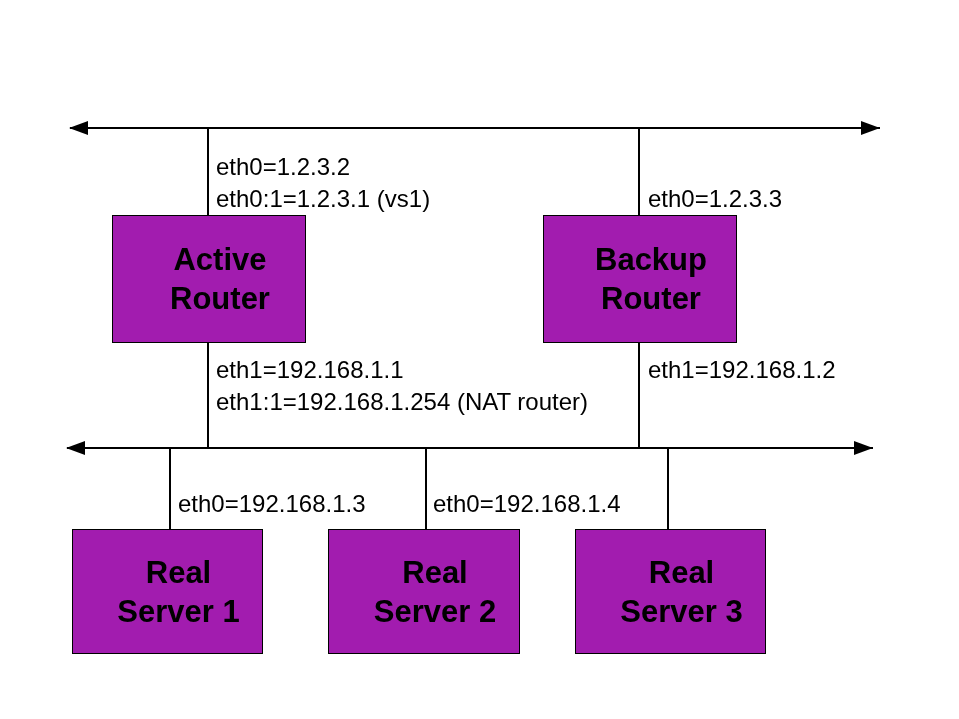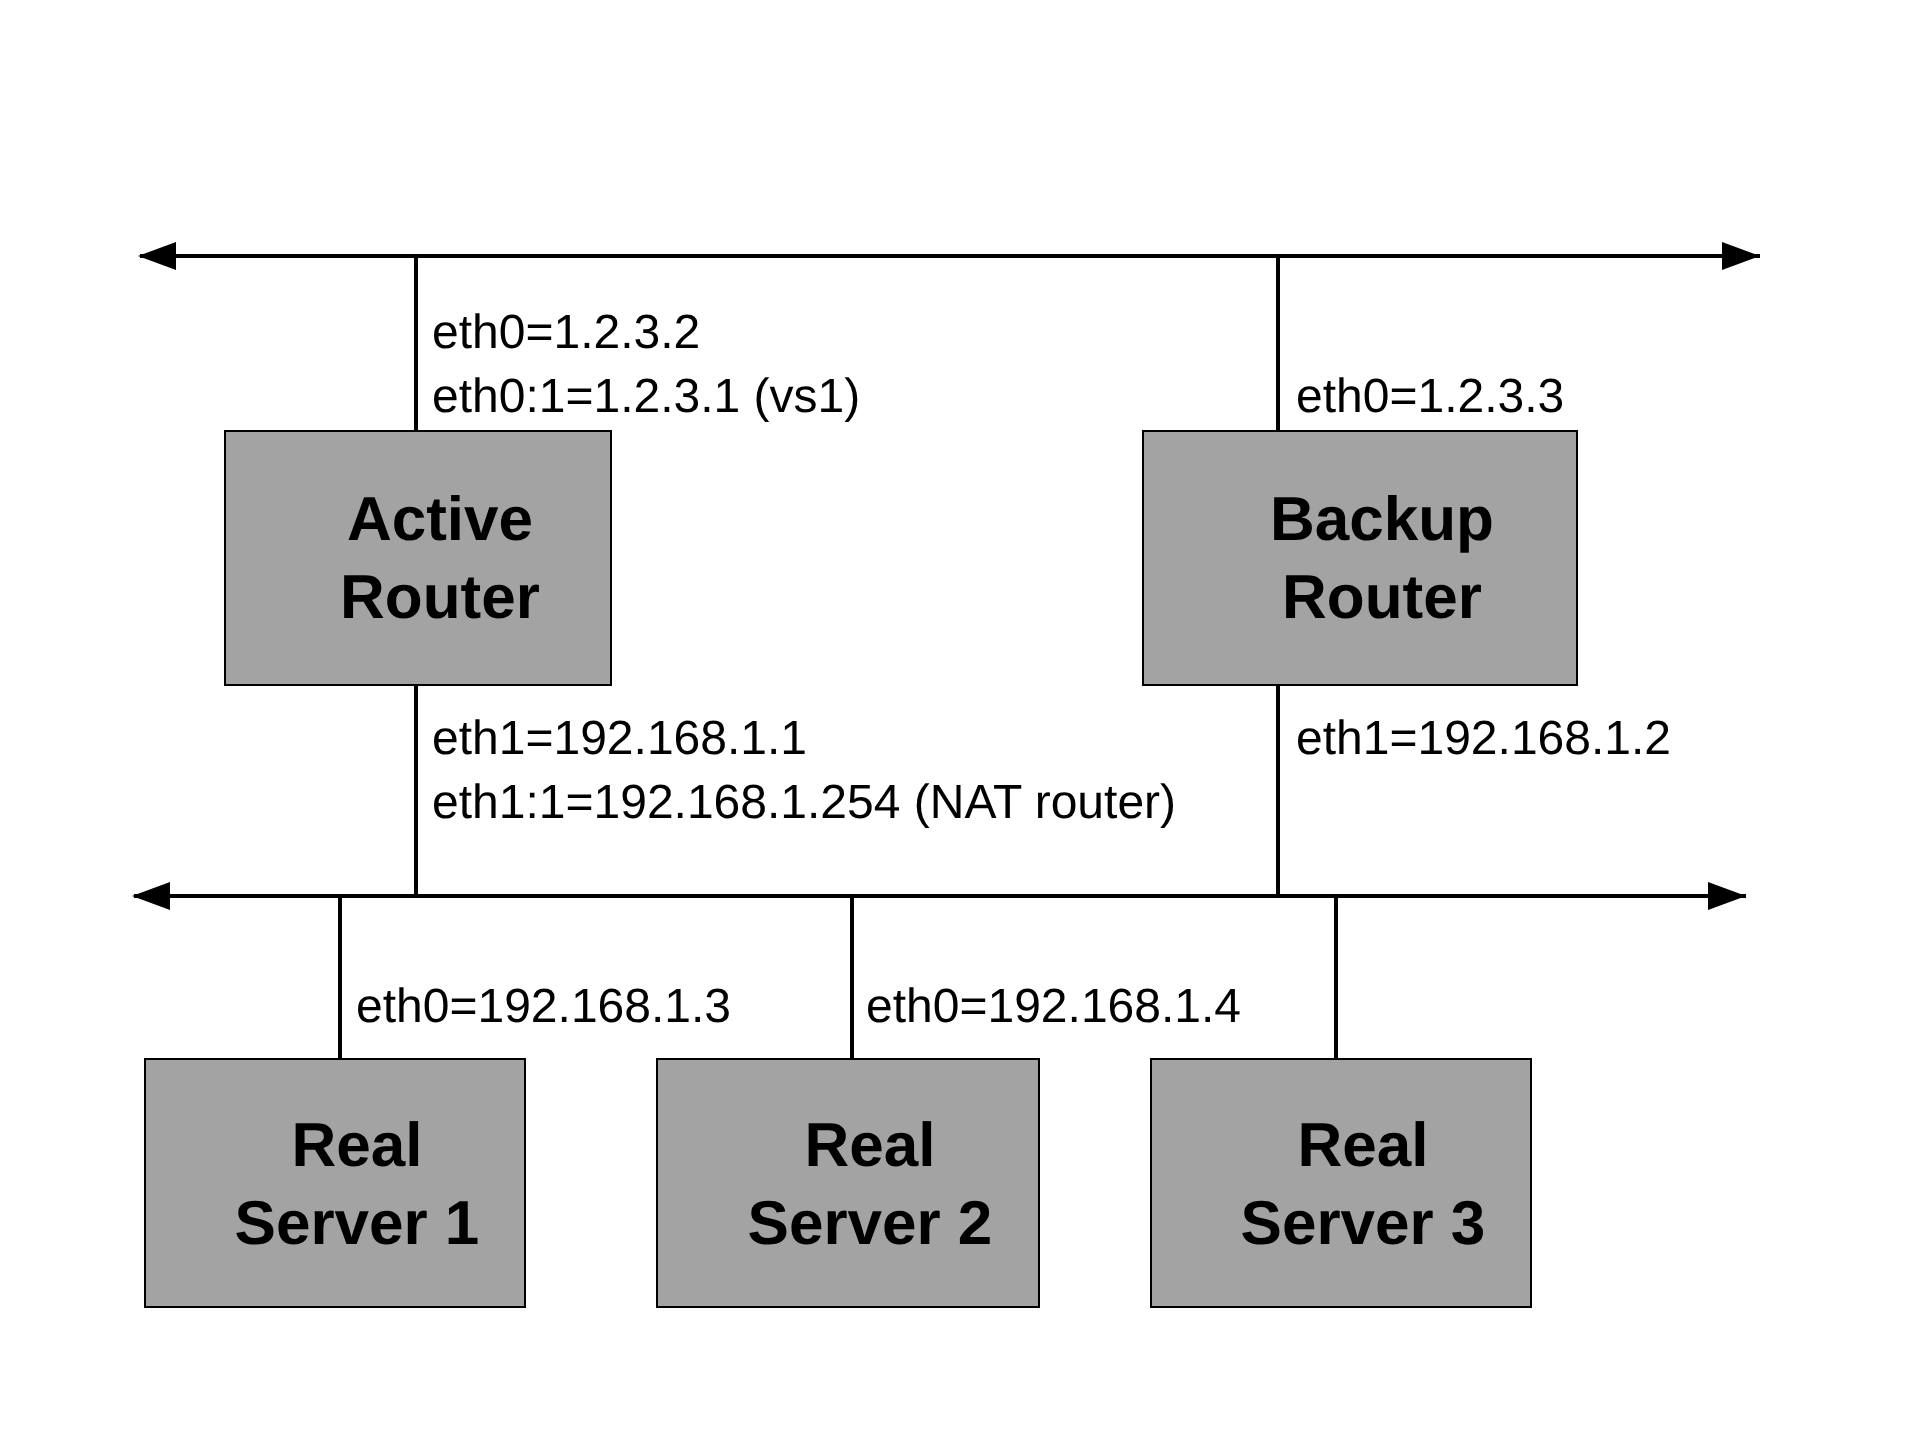--- a/index.html
+++ b/index.html
@@ -22,21 +22,21 @@
   }
   .arrow-right {
     position: absolute; width: 0; height: 0;
     border-top: 7px solid transparent;
     border-bottom: 7px solid transparent;
     border-left: 19px solid #000000;
   }
   .node {
     position: absolute;
     box-sizing: border-box;
-    background: #a3a3a3;
+    background: #a21caf;
     border: 1.5px solid #000000;
     display: flex;
     flex-direction: column;
     align-items: center;
     justify-content: center;
     text-align: center;
     font-weight: bold;
     font-size: 31px;
     line-height: 39px;
     padding-left: 22px;
@@ -71,21 +71,21 @@
   <div class="iplabel" style="left:216px; top:151px;">
     <div>eth0=1.2.3.2</div>
     <div>eth0:1=1.2.3.1 (vs1)</div>
   </div>
   <div class="iplabel" style="left:648px; top:183px;">eth0=1.2.3.3</div>
 
   <div class="node" style="left:112px; top:215px; width:194px; height:128px;">
     <span>Active</span>
     <span>Router</span>
   </div>
-  <div class="node" style="left:571px; top:215px; width:218px; height:128px;">
+  <div class="node" style="left:543px; top:215px; width:194px; height:128px;">
     <span>Backup</span>
     <span>Router</span>
   </div>
 
   <div class="vline" style="left:207px; top:343px; height:105px;"></div>
   <div class="vline" style="left:638px; top:343px; height:105px;"></div>
 
   <div class="iplabel" style="left:216px; top:354px;">
     <div>eth1=192.168.1.1</div>
     <div>eth1:1=192.168.1.254 (NAT router)</div>

